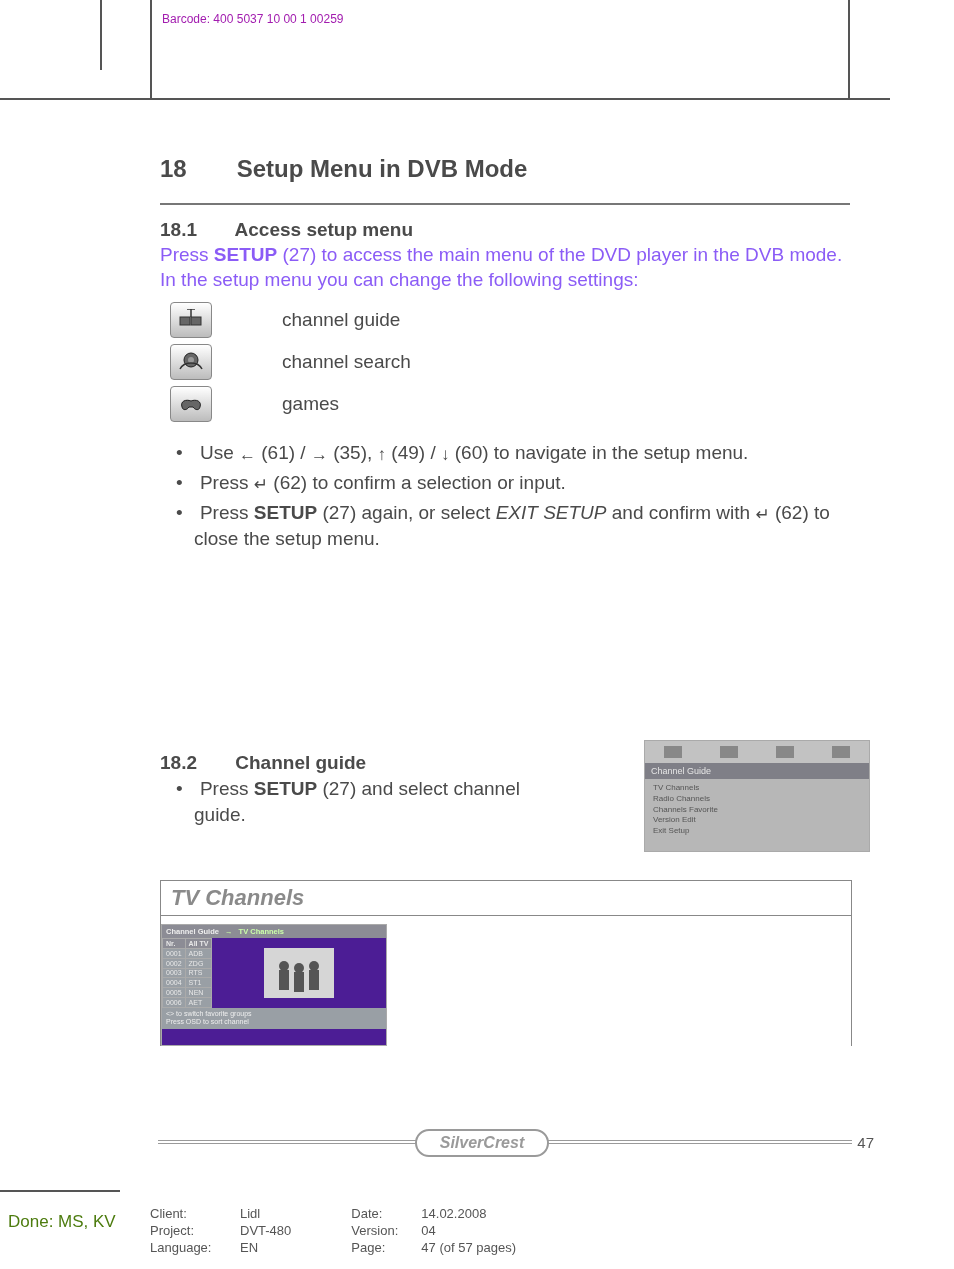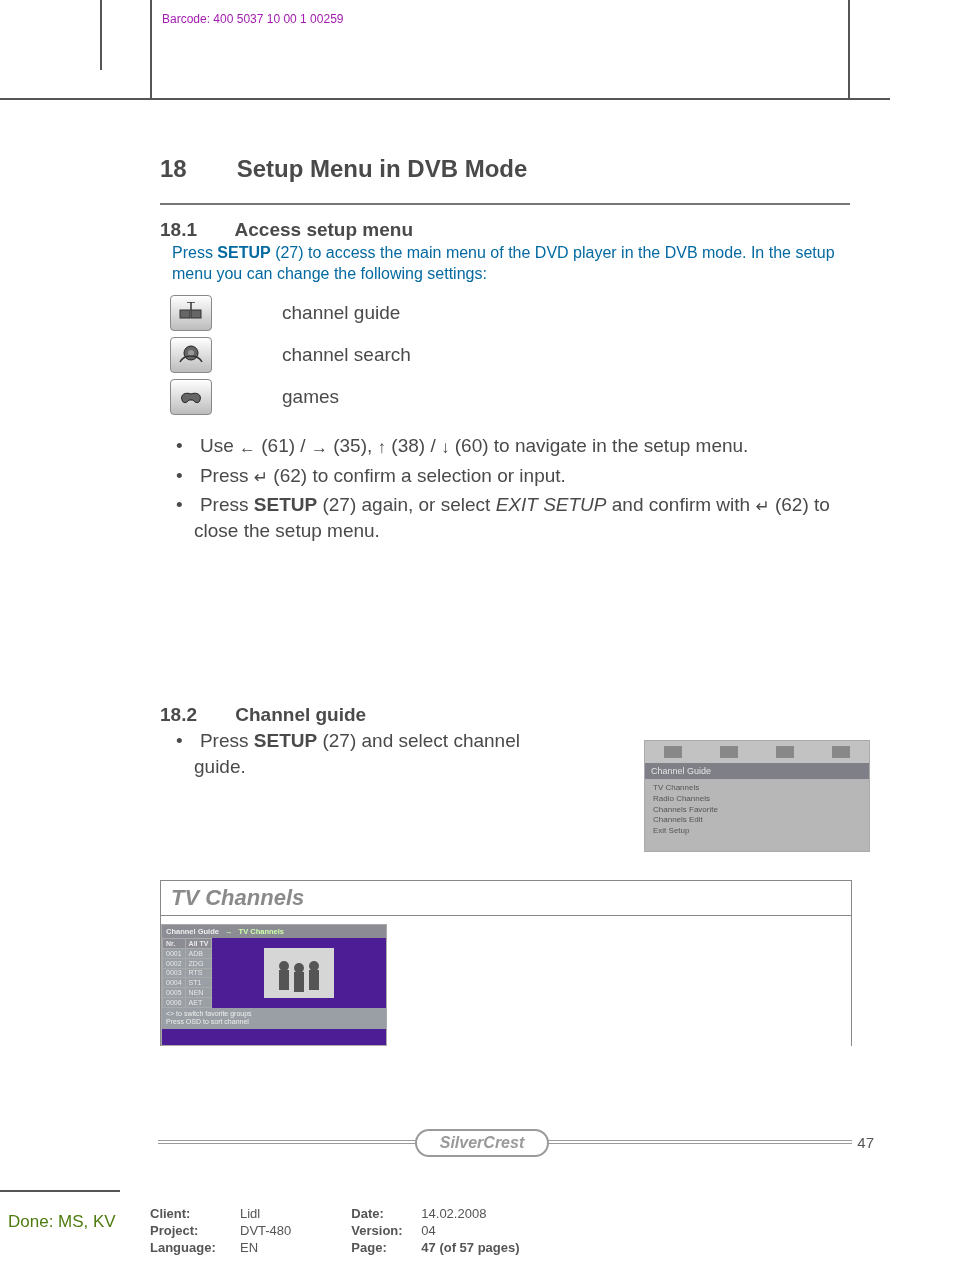--- a/index.html
+++ b/index.html
@@ -31,21 +31,21 @@
   }
   h1.section {
     font-size:24px; font-weight:bold; color:#4a4a4a;
     border-bottom:2px solid #777; padding-bottom:20px; margin:0 0 14px 0;
   }
   h1.section .num { display:inline-block; width:70px; }
   h2.sub {
     font-size:19px; font-weight:bold; color:#4a4a4a; margin:0 0 2px 0;
   }
   h2.sub .num { display:inline-block; width:70px; }
-  p.body { font-size:16px; line-height:1.3; margin:0 0 10px 12px; color:#0369a1; }
+  p.body { font-size:19px; line-height:1.3; margin:0 0 10px 0; color:#8b5cf6; }
   .iconrow { display:flex; align-items:center; margin:6px 0 6px 10px; }
   .iconbox {
     width:40px; height:34px; background:linear-gradient(#fff,#bcbcbc);
     border:1px solid #888; border-radius:4px;
     display:flex; align-items:center; justify-content:center;
     margin-right:70px;
   }
   .iconbox svg { width:26px; height:22px; }
   .iconlabel { font-size:19px; color:#4a4a4a; }
   ul.bul { list-style:none; padding:0; margin:18px 0 0 0; }
@@ -95,23 +95,23 @@
     display:flex; align-items:center; justify-content:center;
     color:#9a9a9a; font-weight:bold; font-style:italic; font-size:16px;
   }
   .pagenum { position:absolute; right:80px; top:1134px; font-size:15px; color:#555; }
   
   .bot-hrule { position:absolute; left:0; top:1190px; width:120px; height:1.5px; background:#555; } 
   .done { position:absolute; left:8px; top:1212px; font-size:17px; color:#4d7c0f; }
   .meta { position:absolute; left:150px; top:1206px; font-size:13px; color:#555; display:flex; gap:60px; }
   .meta .col { display:grid; grid-template-columns:80px auto; row-gap:2px; column-gap:10px; }
   .meta .col2 { display:grid; grid-template-columns:60px auto; row-gap:2px; column-gap:10px; }
-  .nowrap { white-space:nowrap;font-weight:bold; }
-
-  .second-section-wrap { position:absolute; left:160px; top:704px; width:360px; }
+  .nowrap { white-space:nowrap; }
+
+  .second-section-wrap { position:absolute; left:160px; top:752px; width:360px; }
 </style>
 </head>
 <body>
 
 <div class="page">
 
   <div class="top-frame">
     <div class="v1"></div>
       <div class="v2"></div>
       <div class="v2b"></div>
@@ -160,21 +160,21 @@
       <div class="iconbox">
         <svg viewBox="0 0 26 22">
             <path d="M4 14 C2 8 8 6 13 8 C18 6 24 8 22 14 C21 18 17 17 15 14 L11 14 C9 17 5 18 4 14 Z" fill="#666" stroke="#222"></path>
           </svg>
       </div>
       <div class="iconlabel">games</div>
     </div>
 
     <ul class="bul">
       <li>
-        <span>Use </span><span class="arrow">←</span><span> (61) / </span><span class="arrow">→</span><span> (35), </span><span class="arrow">↑</span><span> (38) / </span><span class="arrow">↓</span><span> (60) to navigate in the setup menu.</span>
+        <span>Use </span><span class="arrow">←</span><span> (61) / </span><span class="arrow">→</span><span> (35), </span><span class="arrow">↑</span><span> (49) / </span><span class="arrow">↓</span><span> (60) to navigate in the setup menu.</span>
       </li>
       <li>
         <span>Press </span><span class="arrow">↵</span><span> (62) to confirm a selection or input.</span>
       </li>
       <li>
         <span>Press </span><b>SETUP</b><span> (27) again, or select </span><i>EXIT SETUP</i><span> and confirm with </span><span class="arrow">↵</span><span> (62) to close the setup menu.</span>
       </li>
     </ul>
   </div>
 
@@ -195,21 +195,21 @@
         <span></span>
         <span></span>
         <span></span>
         <span></span>
       </div>
     <div class="header">Channel Guide</div>
     <div class="items">
       <div>TV Channels</div>
       <div>Radio Channels</div>
       <div>Channels Favorite</div>
-      <div>Channels Edit</div>
+      <div>Version Edit</div>
       <div>Exit Setup</div>
     </div>
   </div>
 
   <div class="tvbox">
     <div class="title">TV Channels</div>
     <div class="row">
       <div class="osd2">
         <div class="bar">
           <span>Channel Guide</span>

